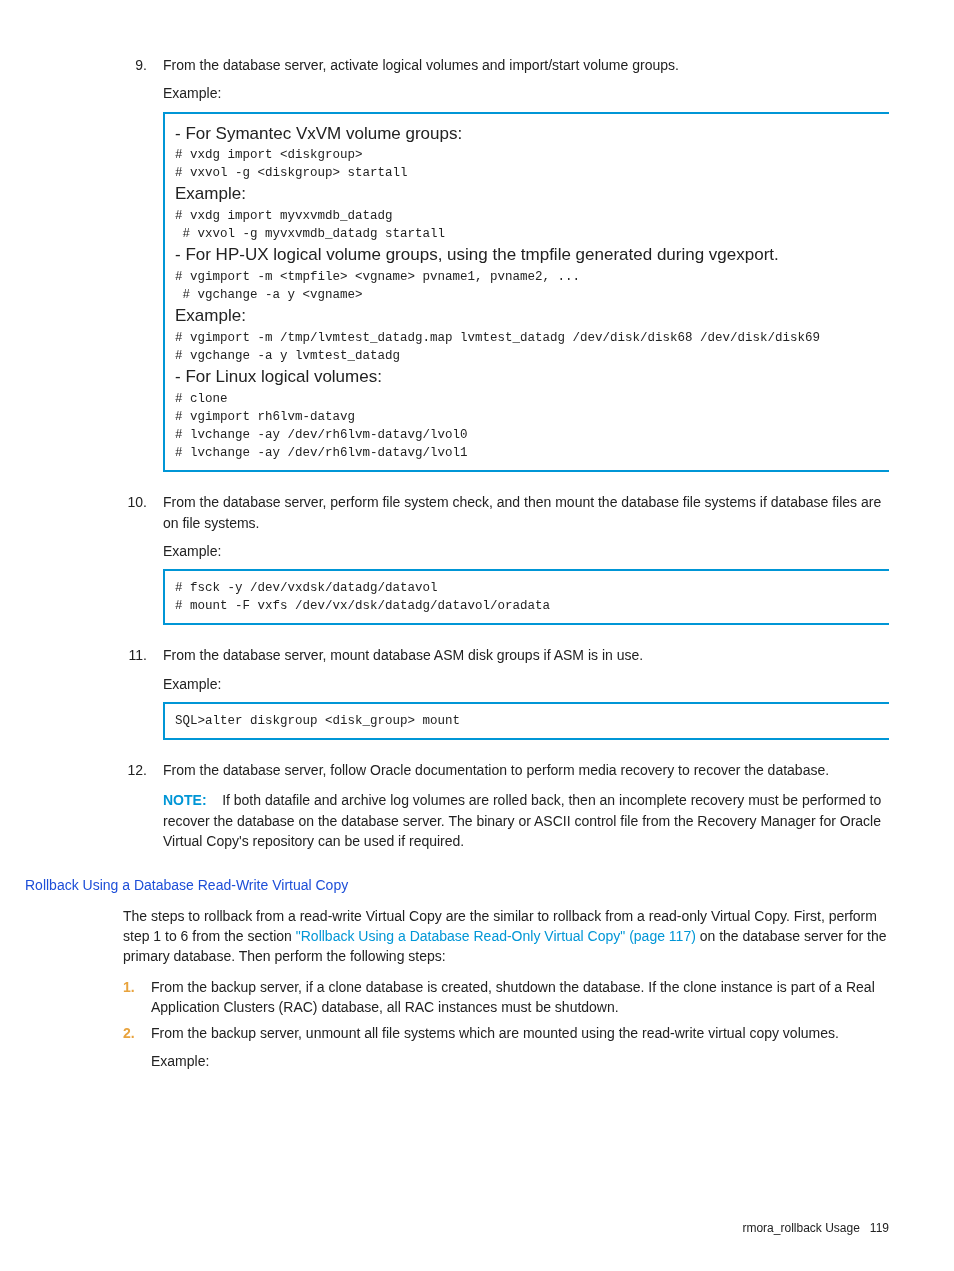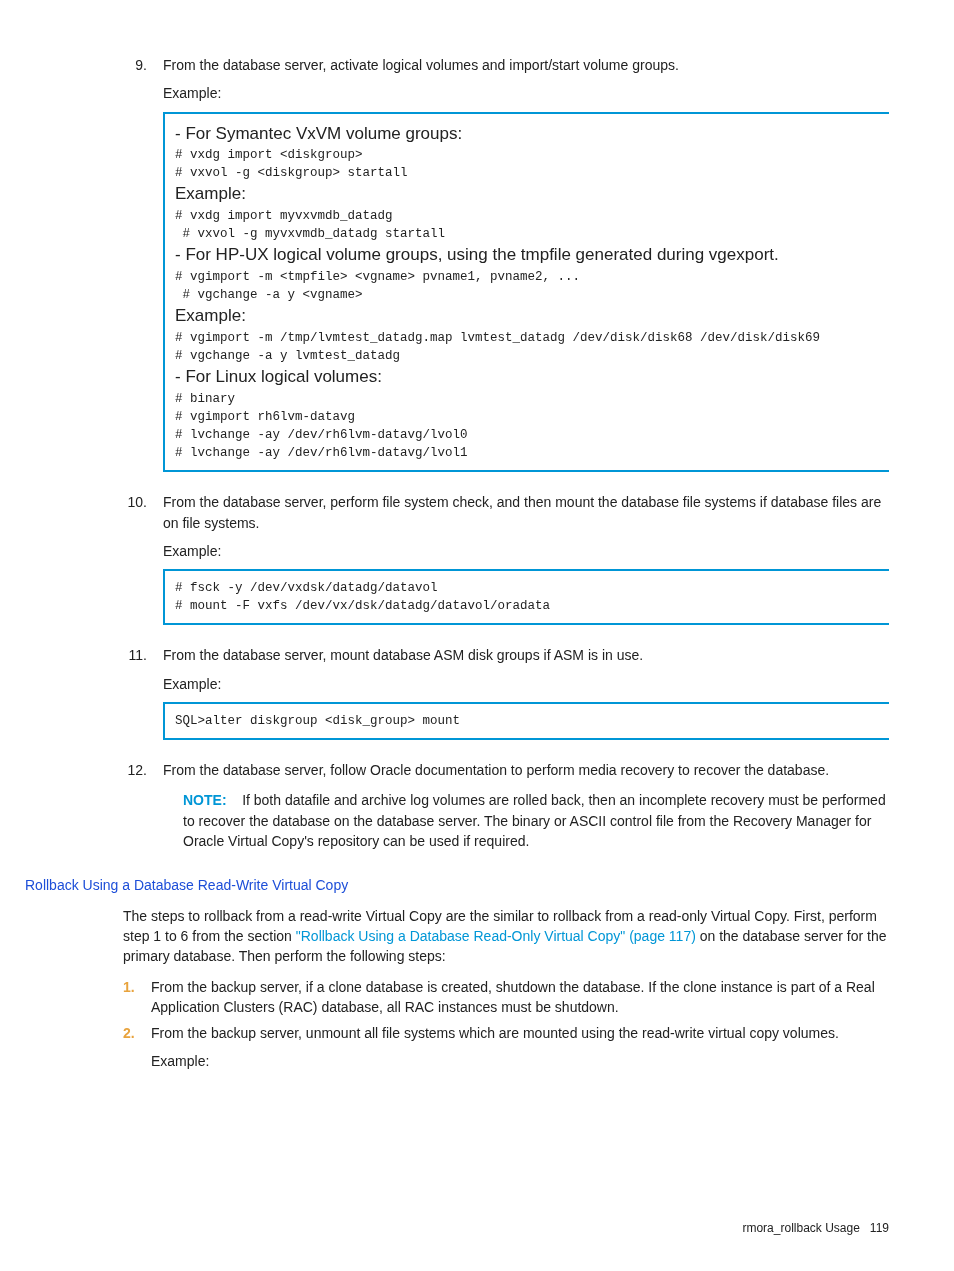--- a/index.html
+++ b/index.html
@@ -24,21 +24,21 @@
     border-left: 2px solid #0096d6;
     padding: 8px 10px;
     margin: 8px 0 14px 0;
     font-family: "Courier New", monospace;
     font-size: 12.5px;
     white-space: pre-wrap;
     line-height: 1.45;
   }
   .code-box .sans { font-family: Arial, Helvetica, sans-serif; font-size: 17px; }
   .note-label { font-weight: bold; color: #0096d6; }
-  .note-block { margin-top: 10px; margin-left: 20px; }
+  .note-block { margin-top: 10px; }
   h2.section {
     font-family: Arial, Helvetica, sans-serif;
     font-weight: normal;
     font-size: 14px;
     color: #1d4ed8;
     margin-top: 24px;
     margin-bottom: 10px;
     margin-left: -40px;
   }
   .intro { margin-bottom: 10px; margin-left: 58px; }
@@ -74,21 +74,21 @@
 <span class="sans">Example:</span>
 <span># vxdg import myvxvmdb_datadg</span>
 <span> # vxvol -g myvxvmdb_datadg startall</span>
 <span class="sans">- For HP-UX logical volume groups, using the tmpfile generated during vgexport.</span>
 <span># vgimport -m &lt;tmpfile&gt; &lt;vgname&gt; pvname1, pvname2, ...</span>
 <span> # vgchange -a y &lt;vgname&gt;</span>
 <span class="sans">Example:</span>
 <span># vgimport -m /tmp/lvmtest_datadg.map lvmtest_datadg /dev/disk/disk68 /dev/disk/disk69</span>
 <span># vgchange -a y lvmtest_datadg</span>
 <span class="sans">- For Linux logical volumes:</span>
-<span># binary</span>
+<span># clone</span>
 <span># vgimport rh6lvm-datavg</span>
 <span># lvchange -ay /dev/rh6lvm-datavg/lvol0</span>
 <span># lvchange -ay /dev/rh6lvm-datavg/lvol1</span></div>
     </div>
   </li>
 
   <li class="li">
     <div class="num">10.</div>
     <div class="body">
       <div>From the database server, perform file system check, and then mount the database file systems if database files are on file systems.</div>

